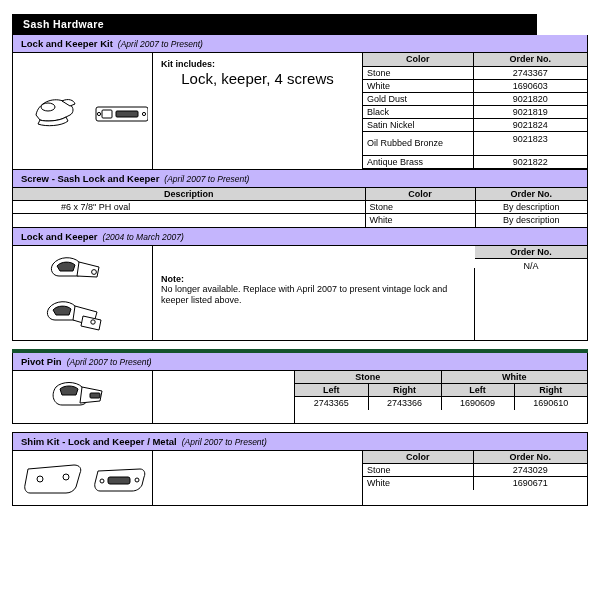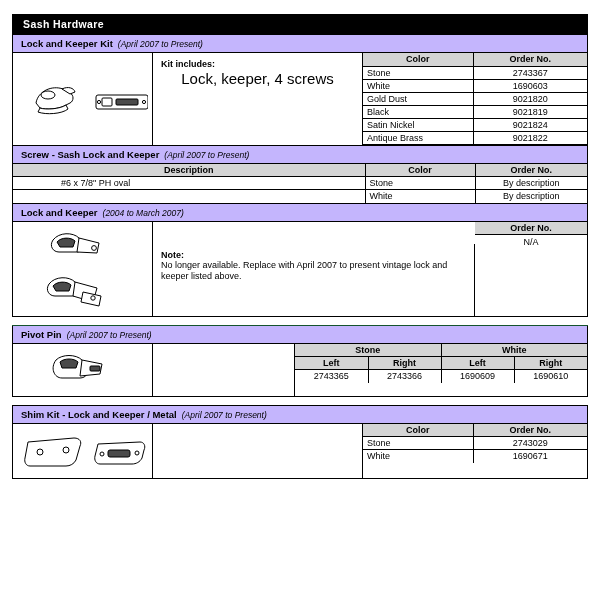--- a/index.html
+++ b/index.html
@@ -24,21 +24,21 @@
   }
   .title-bar {
     background: #000;
     color: #fff;
     font-weight: bold;
     font-size: 10.5px;
     padding: 3px 8px 4px 10px;
     letter-spacing: 0.4px;
     border: 1px solid #000;
     box-sizing: border-box;
-    width: 576px;
+    width: 525px;
   }
   .section {
     width: 576px;
     box-sizing: border-box;
     border-left: 1px solid #000;
     border-right: 1px solid #000;
     border-bottom: 1px solid #000;
   }
   .section-head {
     background: #c4b5fd;
@@ -204,20 +204,24 @@
             <td class="lft">Gold Dust</td>
             <td class="ctr">9021820</td>
           </tr>
           <tr>
             <td class="lft">Black</td>
             <td class="ctr">9021819</td>
           </tr>
           <tr>
             <td class="lft">Satin Nickel</td>
             <td class="ctr">9021824</td>
+          </tr>
+          <tr>
+            <td class="lft" style="height:24px">Oil Rubbed Bronze</td>
+            <td class="ctr" style="vertical-align:top;padding-top:2px">9021823</td>
           </tr>
           <tr>
             <td class="lft">Antique Brass</td>
             <td class="ctr">9021822</td>
           </tr>
         </tbody>
           </table>
       </div>
     </div>
   </div>
@@ -281,21 +285,21 @@
             <td class="ctr">N/A</td>
           </tr>
         </tbody>
           </table>
       </div>
     </div>
   </div>
 
   <div class="spacer"></div>
 
-  <div style="border-top:1px solid #14532d">
+  <div style="border-top:4px solid #14532d">
     <div class="section">
       <div class="section-head">
         <span>Pivot Pin</span><span class="note">(April 2007 to Present)</span>
       </div>
       <div class="body-row">
         <div class="img-cell" style="flex:0 0 140px;">
           <svg width="110" height="44" viewBox="0 0 110 44">
             <g fill="#ffffff" stroke="#000" stroke-width="1">
               <path d="M28 12 C34 6, 48 6, 54 12 L60 20 C62 24, 58 30, 52 30 L34 30 C26 30, 22 20, 28 12 Z"></path>
               <path d="M32 14 C36 10, 46 10, 50 14 L48 20 L34 20 Z" fill="#4a4a4a"></path>

